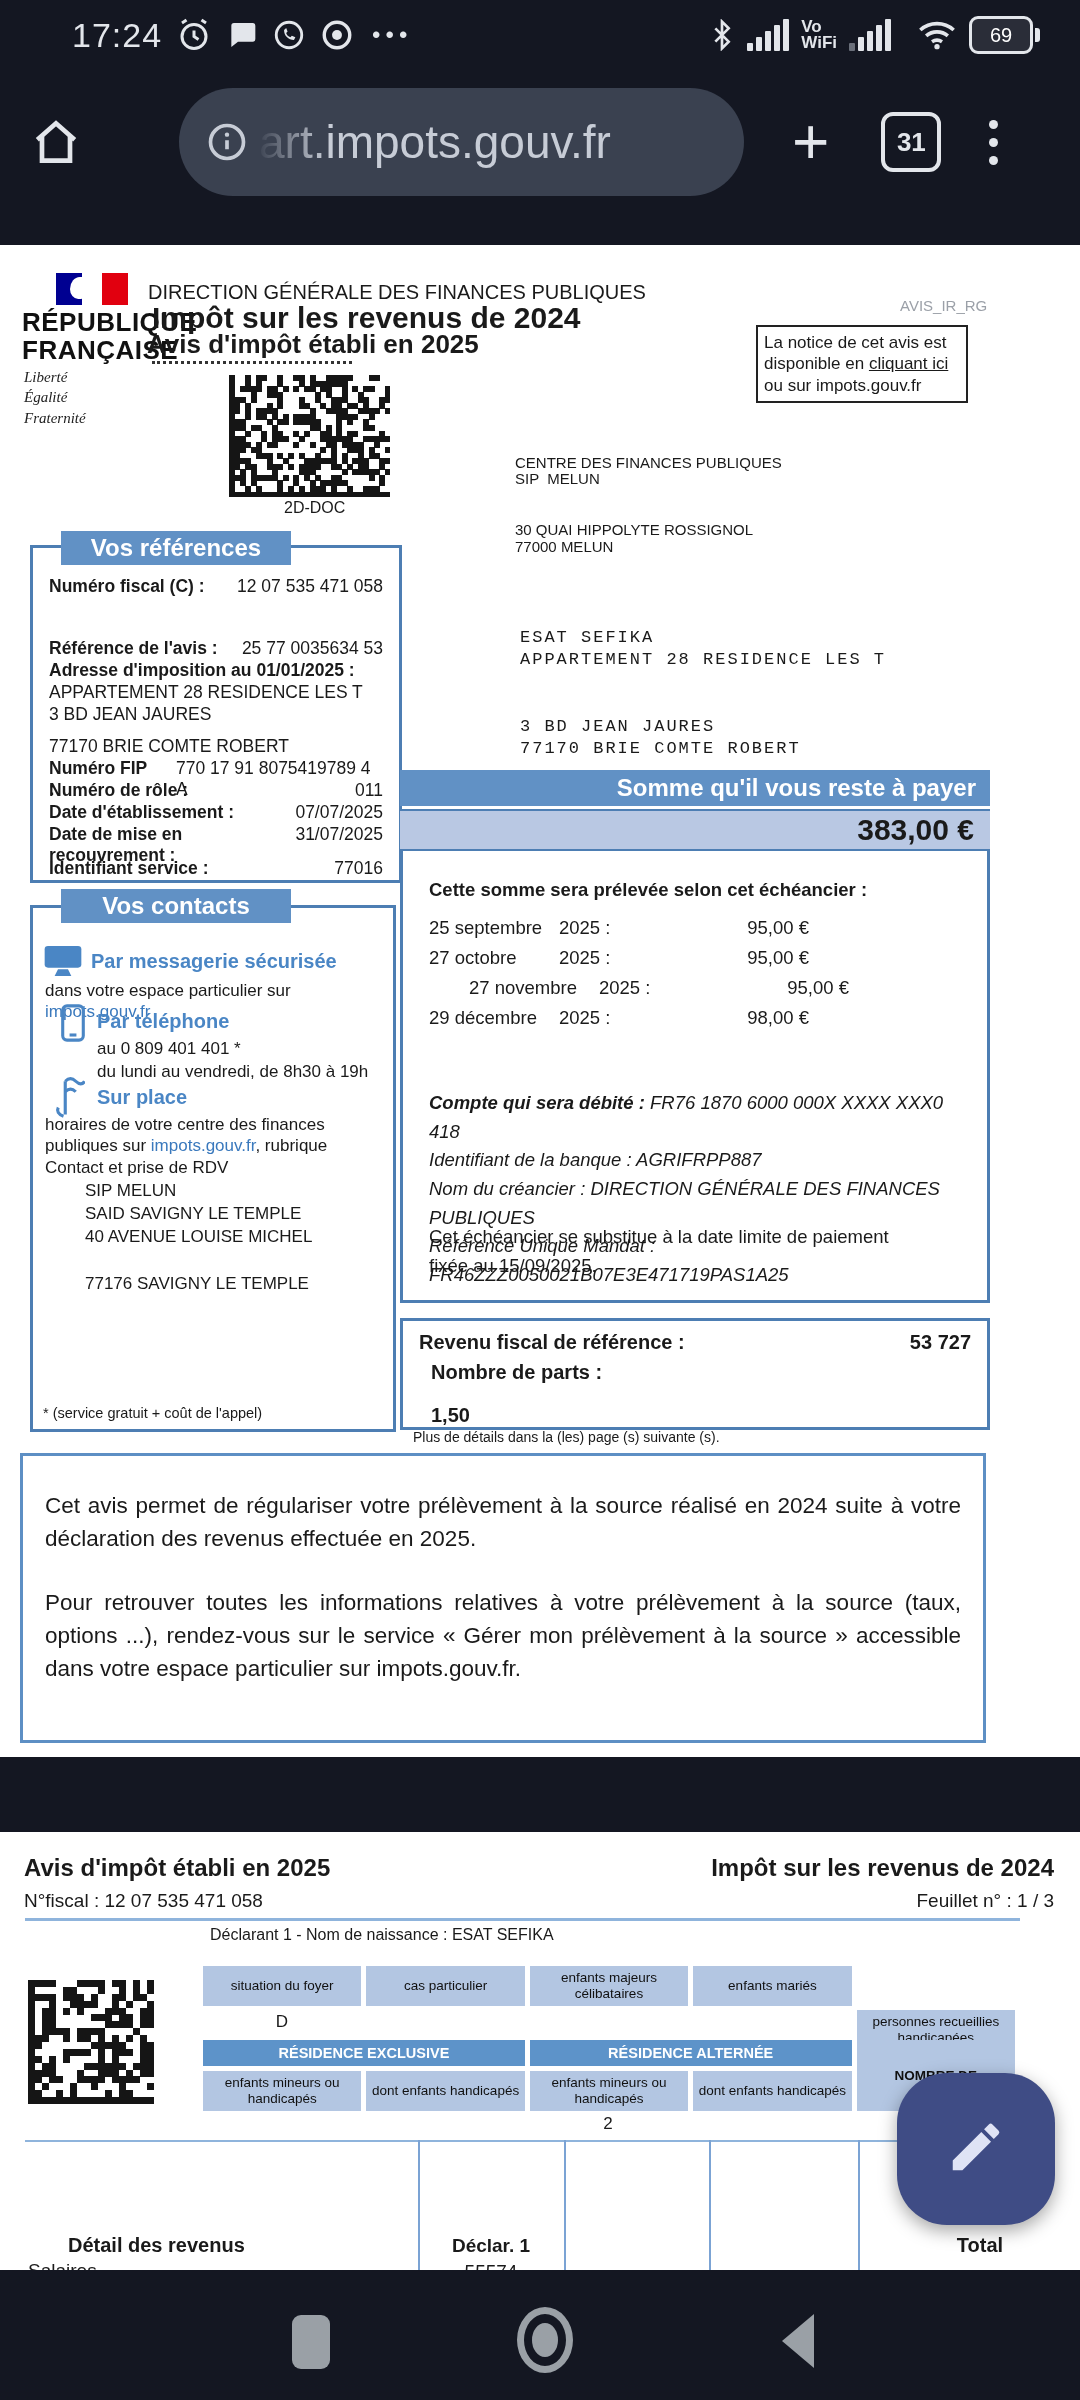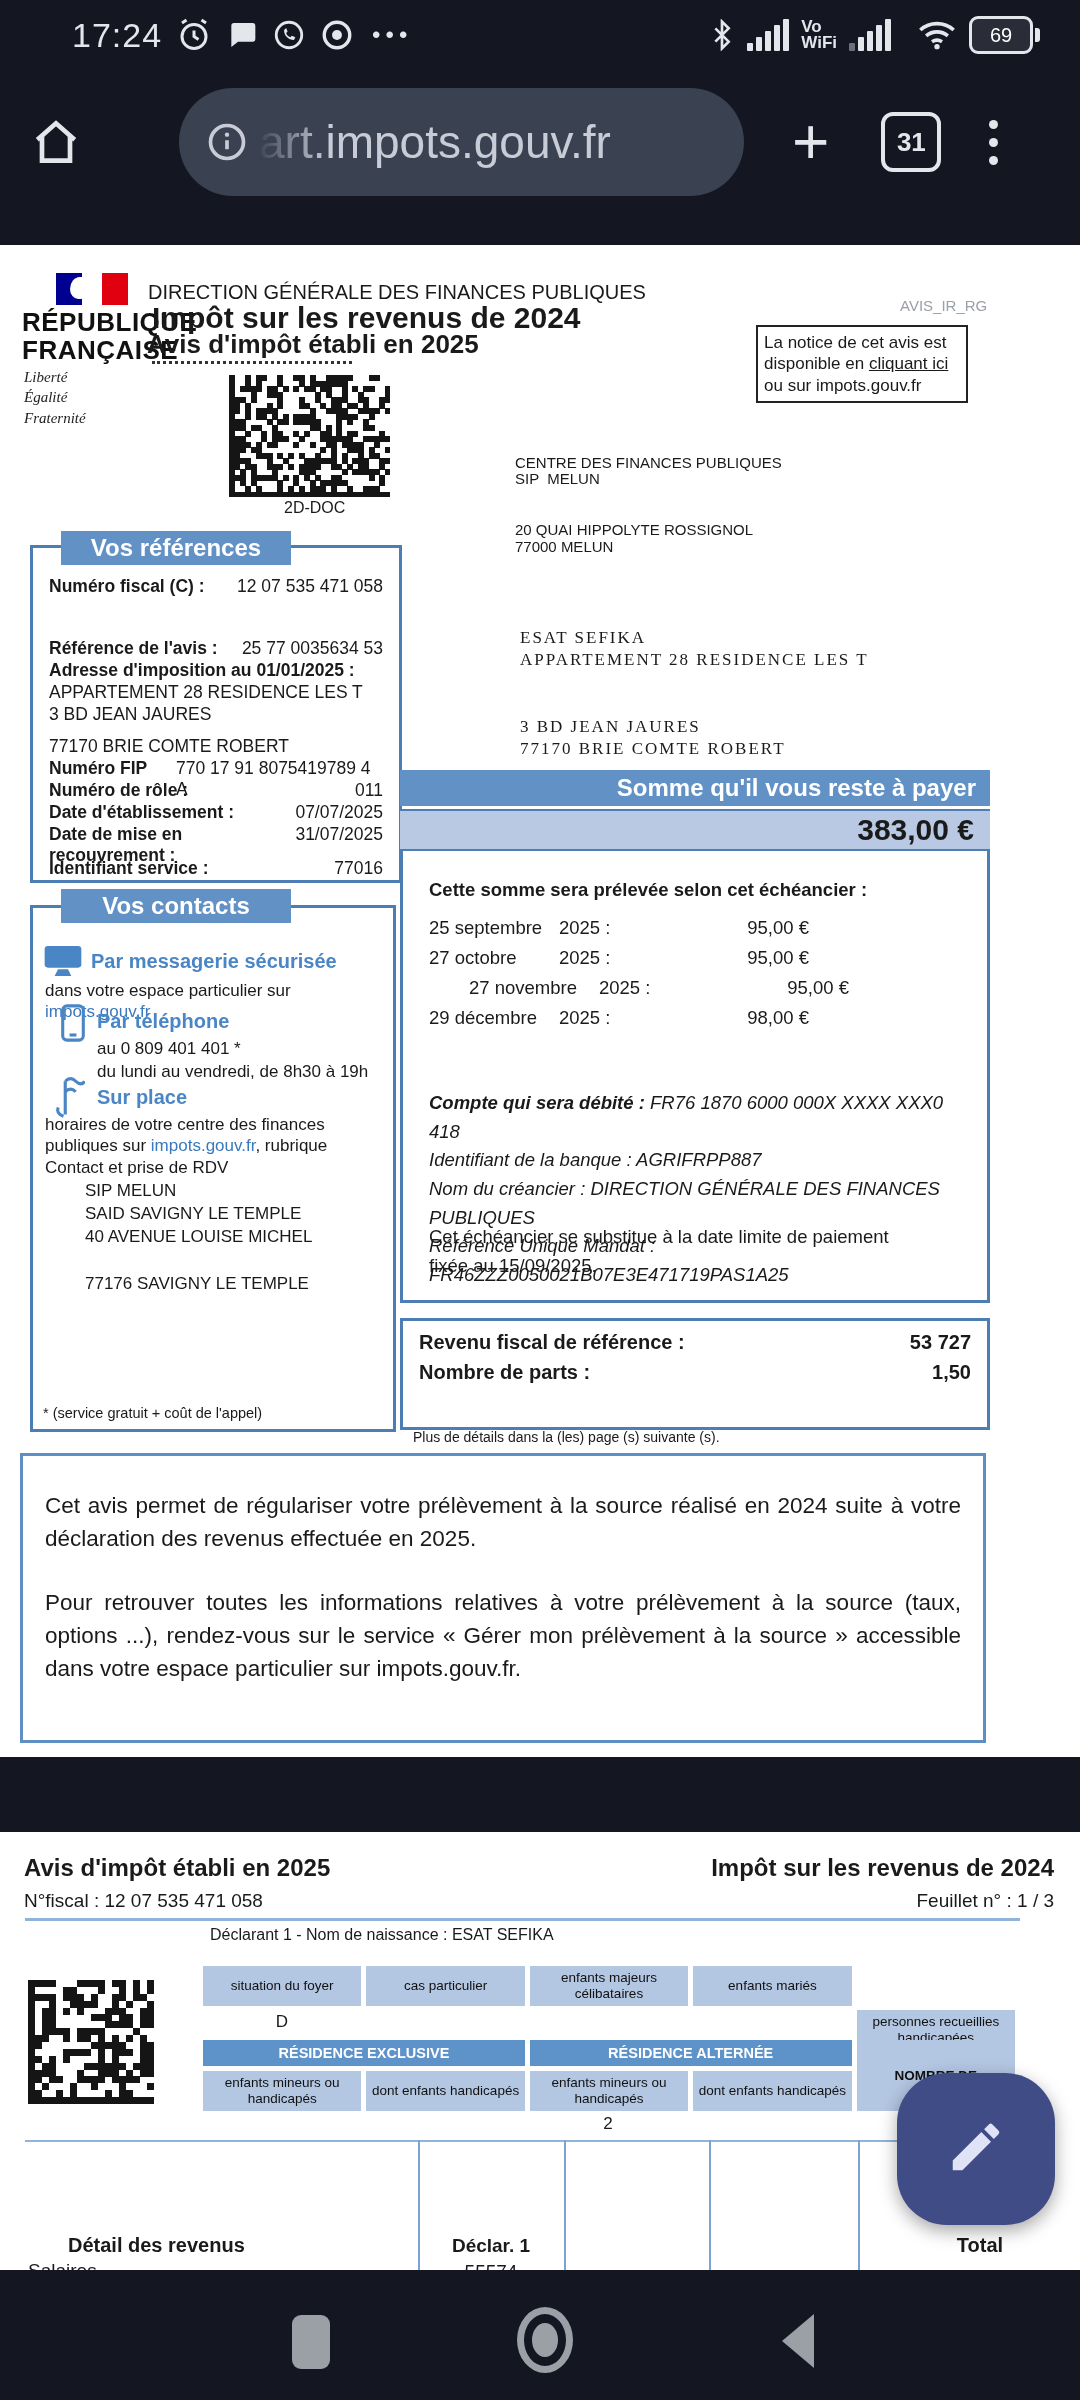--- a/index.html
+++ b/index.html
@@ -524,24 +524,24 @@
           <rect x="134.2" y="116.5" width="6" height="6" fill="#151515"></rect>
           <rect x="139.5" y="116.5" width="6" height="6" fill="#151515"></rect>
           <rect x="144.9" y="116.5" width="6" height="6" fill="#151515"></rect>
           <rect x="150.3" y="116.5" width="6" height="6" fill="#151515"></rect>
           <rect x="155.6" y="116.5" width="6" height="6" fill="#151515"></rect>
         </svg></div>
     <div class="abs" style="left:284px;top:254px;font-size:16px;">2D-DOC</div>
 
     <div class="abs" style="left:515px;top:176px;font-size:15px;line-height:1.12;white-space:pre;">
       <div>CENTRE DES FINANCES PUBLIQUES</div><div>SIP  MELUN</div>
-      <div>20 QUAI HIPPOLYTE ROSSIGNOL</div><div>77000 MELUN</div>
-    </div>
-
-    <div class="abs mono" style="left:520px;top:338px;font-size:17px;line-height:1.3;letter-spacing:2px;white-space:pre;font-family:Liberation Serif, serif;">
+      <div>30 QUAI HIPPOLYTE ROSSIGNOL</div><div>77000 MELUN</div>
+    </div>
+
+    <div class="abs mono" style="left:520px;top:338px;font-size:17px;line-height:1.3;letter-spacing:2px;white-space:pre;">
       <div>ESAT SEFIKA</div><div>APPARTEMENT 28 RESIDENCE LES T</div>
       <div>3 BD JEAN JAURES</div><div>77170 BRIE COMTE ROBERT</div>
     </div>
 
     <div class="abs bluebox" style="left:30px;top:300px;width:366px;height:332px;font-size:17.5px;">
       <div class="abs rowflex" style="left:16px;right:16px;top:28px;">
           <span class="lbl">Numéro fiscal (C) :</span>
           <span>12 07 535 471 058</span>
         </div>
       <div class="abs rowflex" style="left:16px;right:16px;top:90px;">
@@ -608,21 +608,21 @@
         <div><span>Référence Unique Mandat :</span> <span>FR46ZZZ0050021B07E3E471719PAS1A25</span></div>
       </div>
       <div class="abs" style="left:26px;top:372px;width:500px;line-height:1.55;">Cet échéancier se substitue à la date limite de paiement fixée au 15/09/2025.</div>
     </div>
 
     <div class="abs bluebox" style="left:400px;top:1073px;width:590px;height:112px;box-sizing:border-box;">
       <div class="abs rowflex" style="left:16px;right:16px;top:10px;font-size:20px;font-weight:bold;">
           <span>Revenu fiscal de référence :</span>
           <span>53 727</span>
         </div>
-      <div class="abs rowflex" style="left:16px;right:16px;top:40px;font-size:20px;font-weight:bold;">
+      <div class="abs rowflex" style="left:28px;right:16px;top:40px;font-size:20px;font-weight:bold;flex-direction:column;">
           <span>Nombre de parts :</span>
           <span>1,50</span>
         </div>
       <div class="abs" style="left:10px;top:84px;font-size:14px;margin-top:24px;">Plus de détails dans la (les) page (s) suivante (s).</div>
     </div>
 
     <div class="abs bluebox" style="left:30px;top:660px;width:366px;height:527px;box-sizing:border-box;">
       <span class="abs" style="left:10px;top:36px;">
         <svg width="40" height="34" viewBox="0 0 24 20" fill="#4a86c5">
             <rect x="1" y="1" width="22" height="13" rx="2"></rect>

